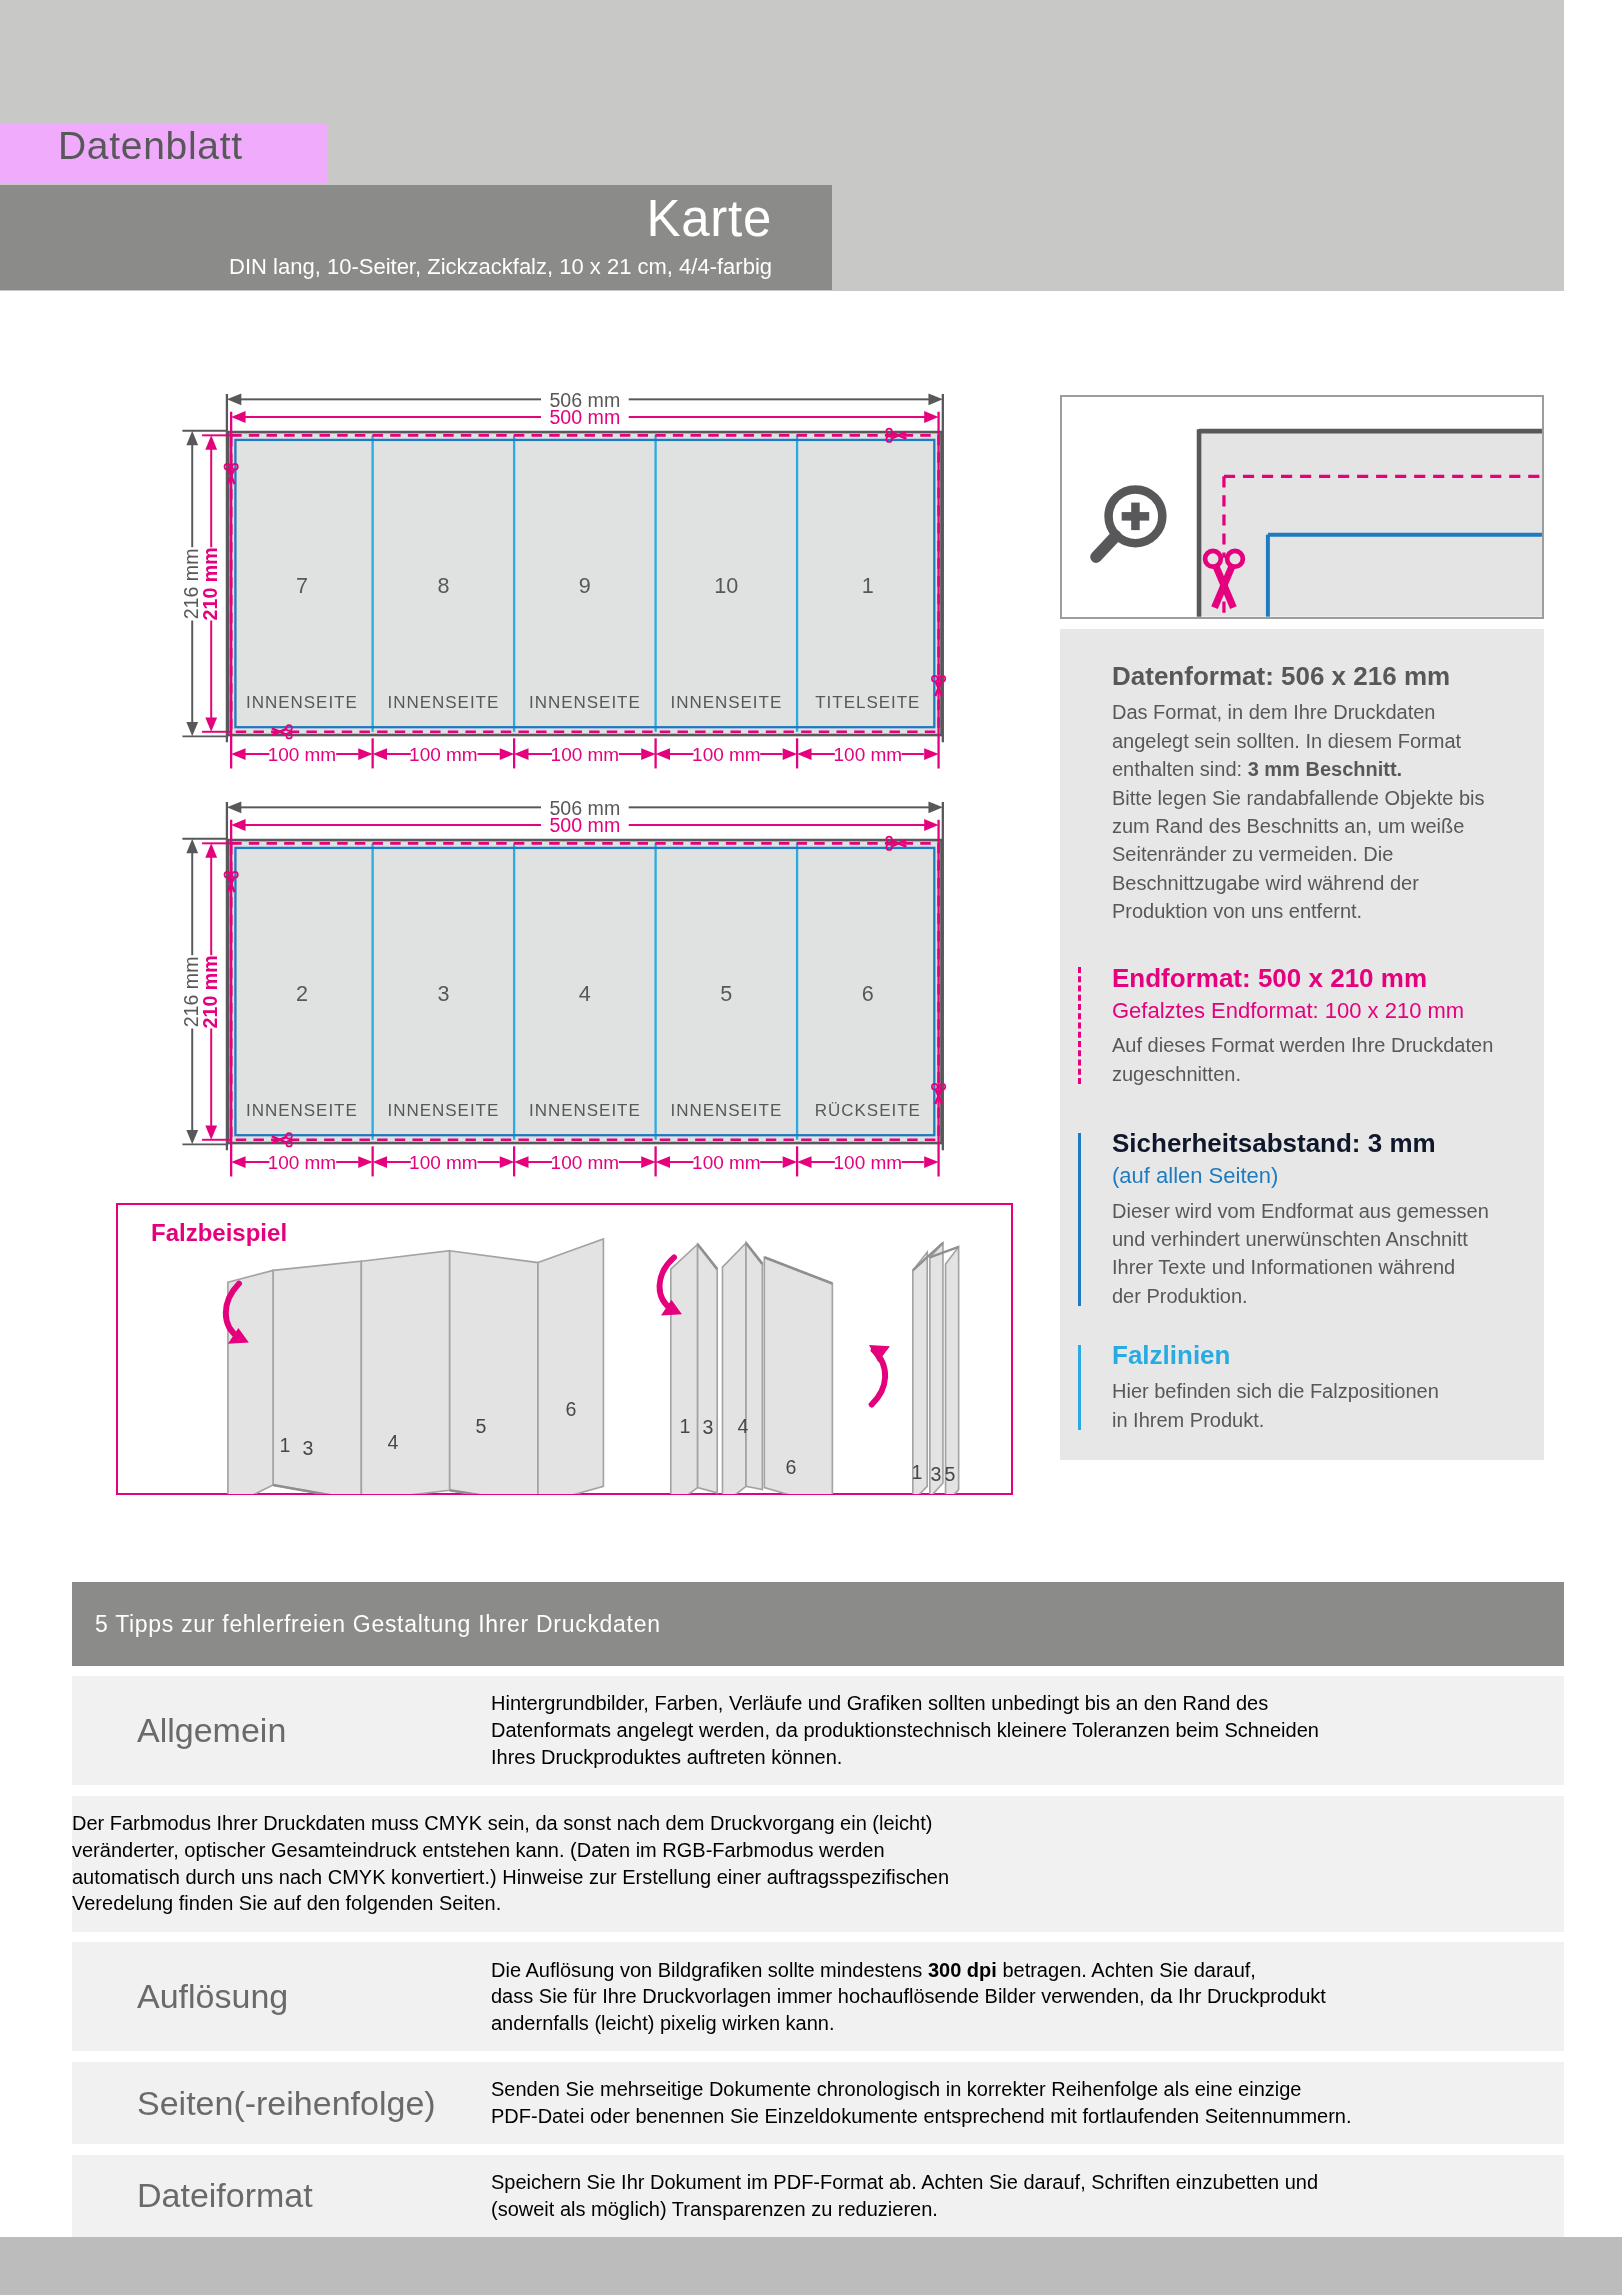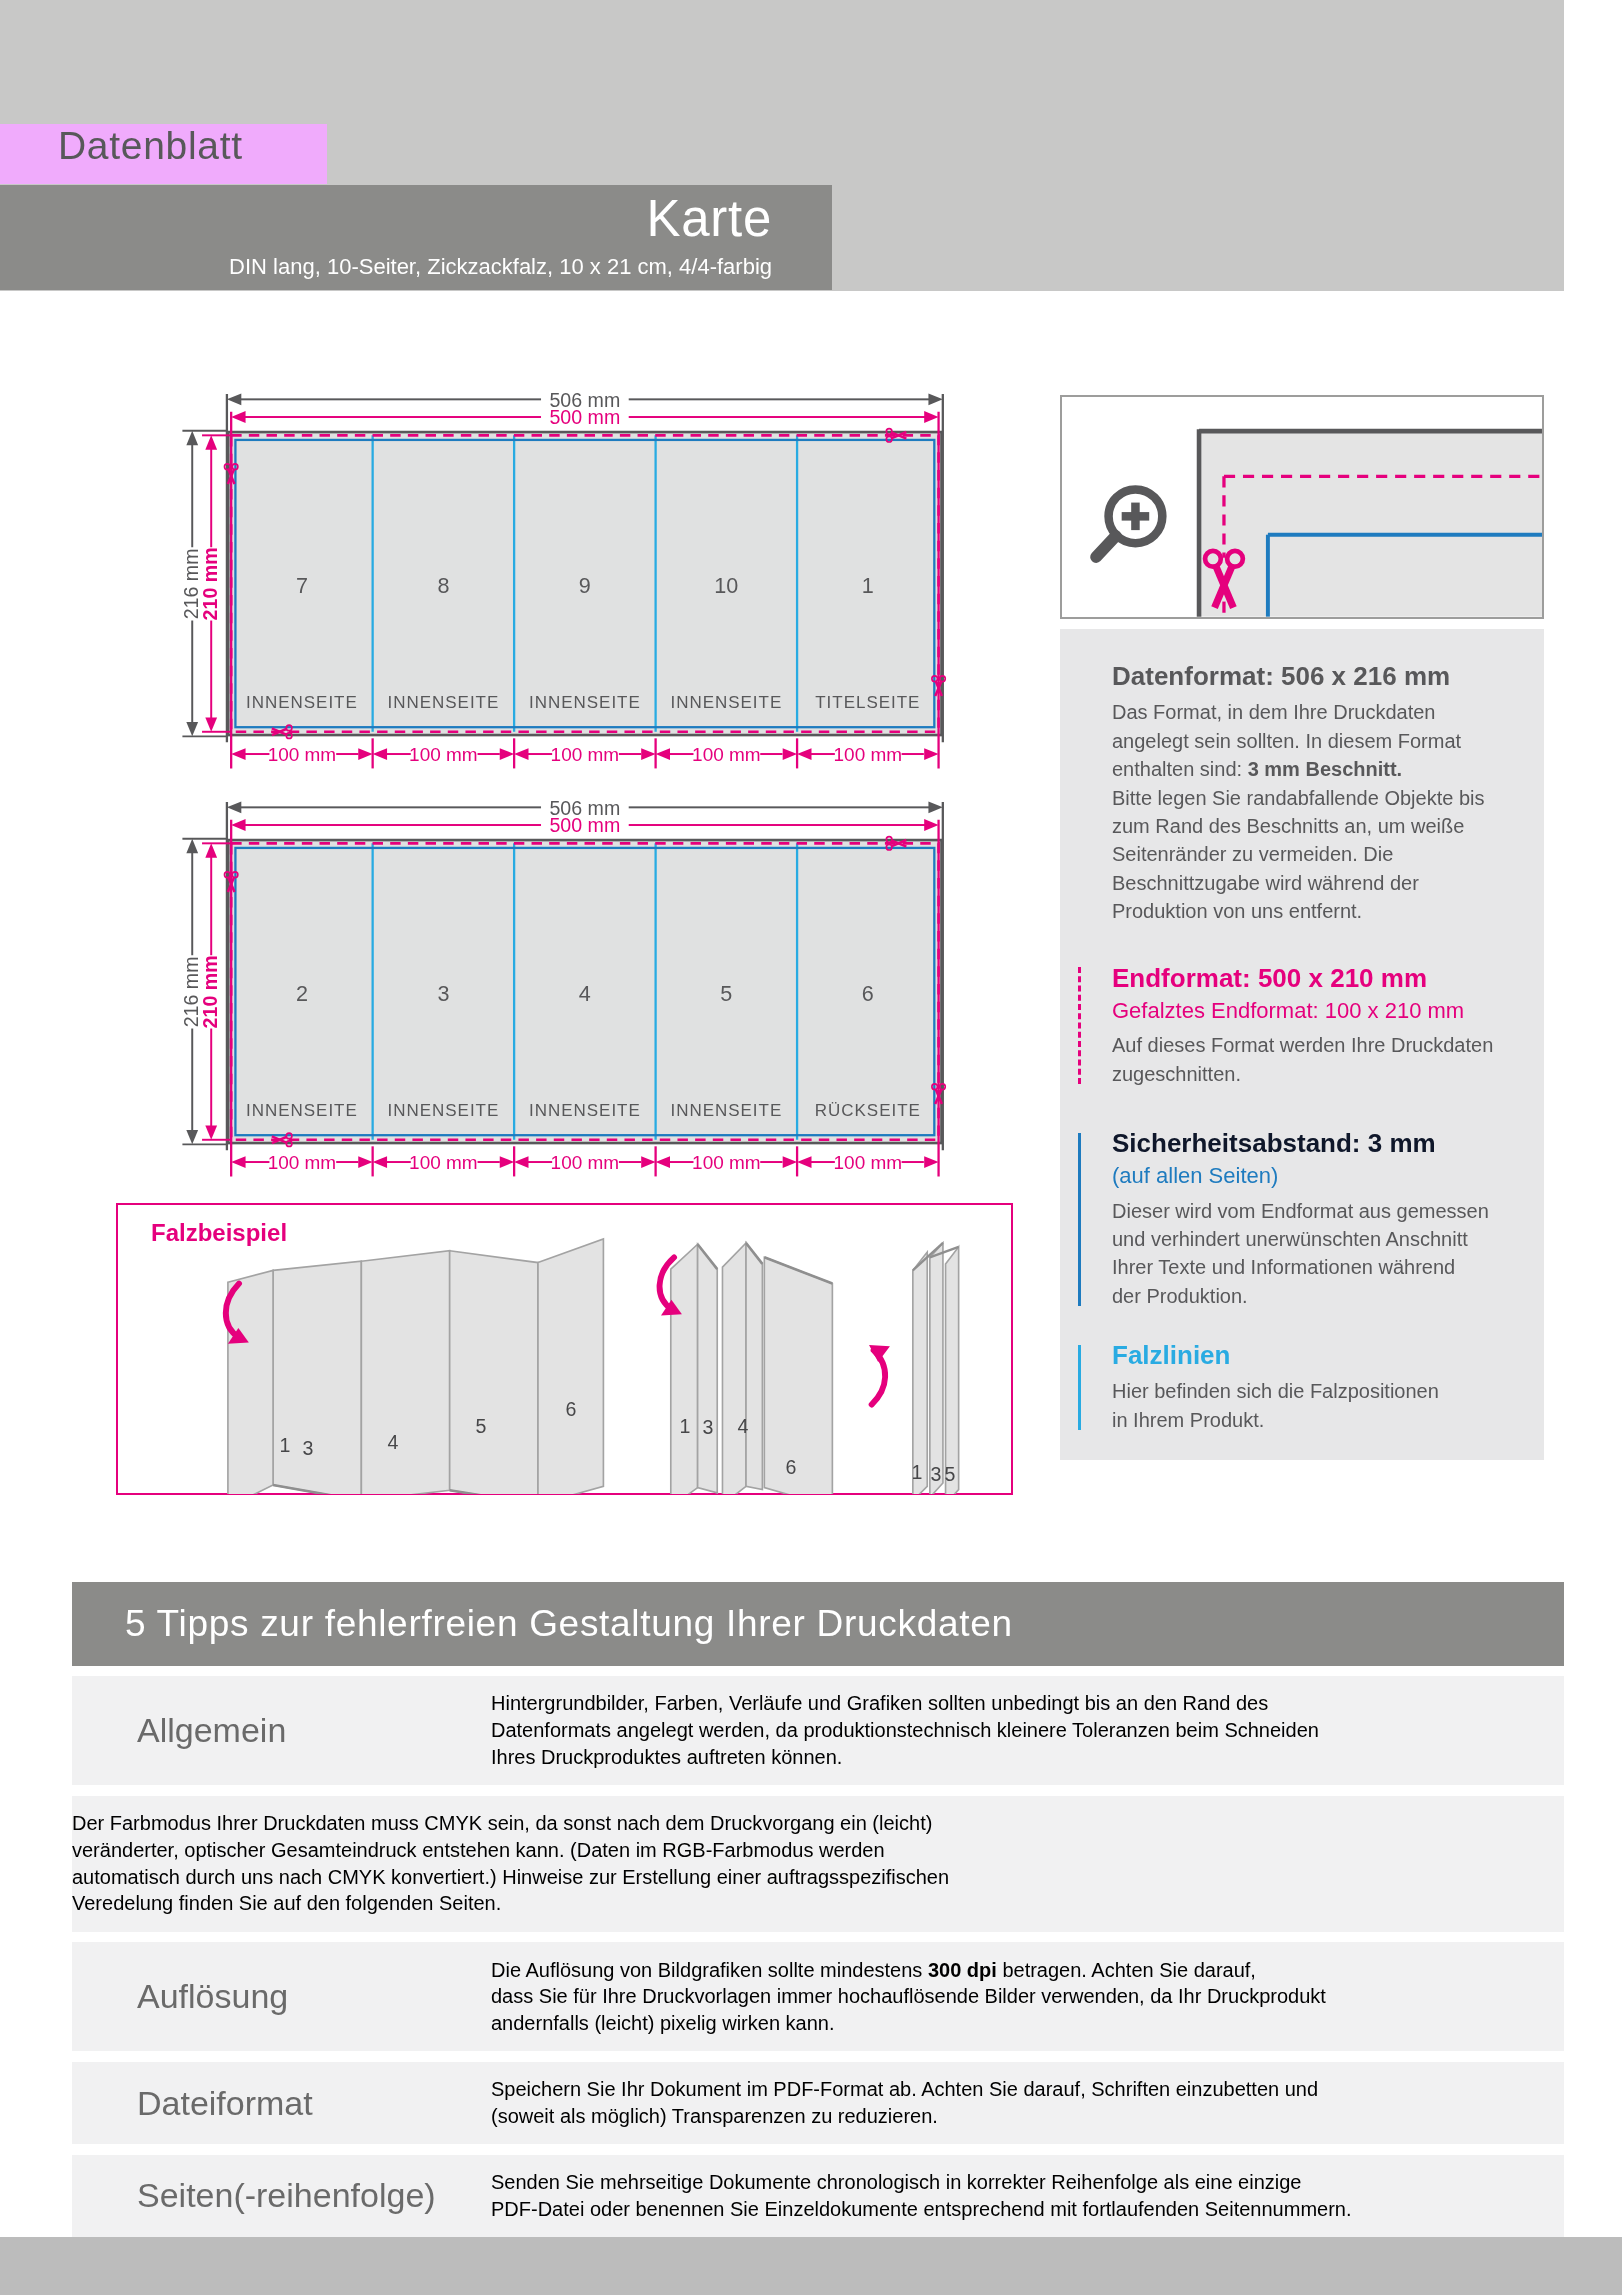--- a/index.html
+++ b/index.html
@@ -40,21 +40,21 @@
   .sec .rule{position:absolute;left:-34px;top:3.9px;bottom:3.9px;width:0}
   .rule-mag{border-left:3.9px dashed #e5007d}
   .rule-blue{border-left:3.9px solid #1e7bbf}
   .rule-cyan{border-left:3.9px solid #29abe2}
   .mt1{margin-top:27.5px}.mt2{margin-top:38px}.mt3{margin-top:41px}.mt4{margin-top:31px}
   .sub-mag{font-size:22px;font-weight:normal;color:#e5007d;margin:1.3px 0 5.2px 0}
   .sub-blue{font-size:22px;color:#1e7bbf;margin:0 0 5.2px 0}
   
   .tips-band{left:72px;top:1582px;width:1492px;height:84px;background:#8b8b89;
              display:flex;align-items:center}
-  .tips-band span{padding-left:53px;font-size:37px;color:#ffffff;letter-spacing:0.7px}
+  .tips-band span{padding-left:23px;font-size:23px;color:#ffffff;letter-spacing:0.7px}
   .tips{left:72px;top:1676px;width:1492px}
   .tip-row{display:flex;background:#f1f1f2;margin-bottom:10.5px}
   .tip-label{flex:0 0 419px;display:flex;align-items:center;padding-left:65px;
              box-sizing:border-box;font-size:34px;color:#6a6a6a}
   .tip-body{flex:1;display:flex;align-items:center;padding:14.4px 33px 14.4px 0}
   .tip-body p{margin:0;font-size:20px;line-height:1.34;white-space:pre-line;color:#000000}
   .rh1{min-height:105px}.rh2{min-height:135px}.rh3{min-height:105px}.rh4{min-height:78px}.rh5{min-height:69px}
   .footer{left:0;top:2237px;width:1623px;height:59px;background:#bcbcbc}
 </style>
 </head>
@@ -433,31 +433,31 @@
         </div>
     </div>
     <div class="tip-row rh3">
       <div class="tip-label">Auflösung</div>
       <div class="tip-body">
           <p><span>Die Auflösung von Bildgrafiken sollte mindestens </span><b>300 dpi</b><span> betragen. Achten Sie darauf,
 dass Sie für Ihre Druckvorlagen immer hochauflösende Bilder verwenden, da Ihr Druckprodukt
 andernfalls (leicht) pixelig wirken kann.</span></p>
         </div>
     </div>
+    <div class="tip-row rh5">
+      <div class="tip-label">Seiten(-reihenfolge)</div>
+      <div class="tip-body">
+          <p><span>Senden Sie mehrseitige Dokumente chronologisch in korrekter Reihenfolge als eine einzige
+PDF-Datei oder benennen Sie Einzeldokumente entsprechend mit fortlaufenden Seitennummern.</span><b></b><span></span></p>
+        </div>
+    </div>
     <div class="tip-row rh4">
       <div class="tip-label">Dateiformat</div>
       <div class="tip-body">
           <p><span>Speichern Sie Ihr Dokument im PDF-Format ab. Achten Sie darauf, Schriften einzubetten und
 (soweit als möglich) Transparenzen zu reduzieren.</span><b></b><span></span></p>
         </div>
     </div>
-    <div class="tip-row rh5">
-      <div class="tip-label">Seiten(-reihenfolge)</div>
-      <div class="tip-body">
-          <p><span>Senden Sie mehrseitige Dokumente chronologisch in korrekter Reihenfolge als eine einzige
-PDF-Datei oder benennen Sie Einzeldokumente entsprechend mit fortlaufenden Seitennummern.</span><b></b><span></span></p>
-        </div>
-    </div>
   </div>
 
   <div class="abs footer"></div>
 </div>
 
 
 </body></html>

